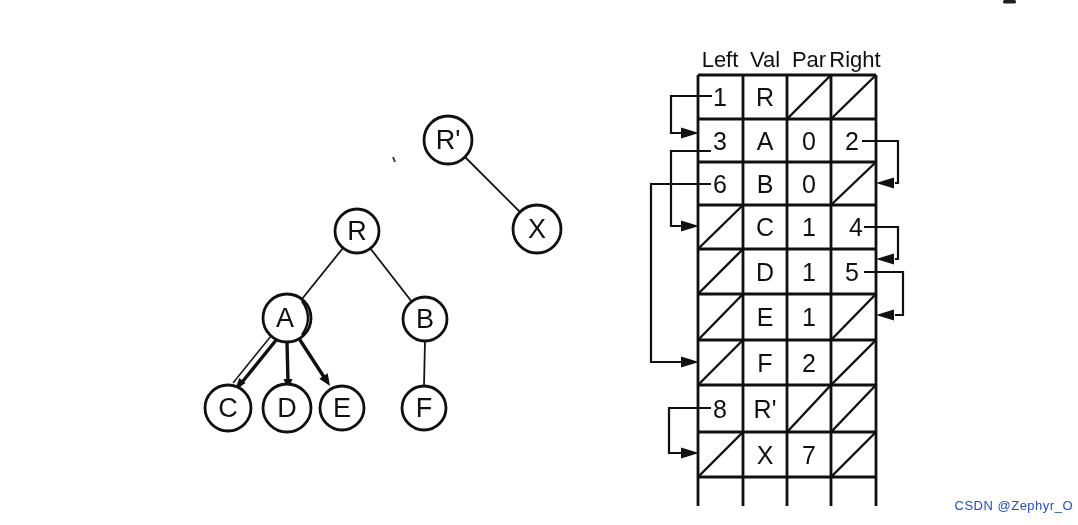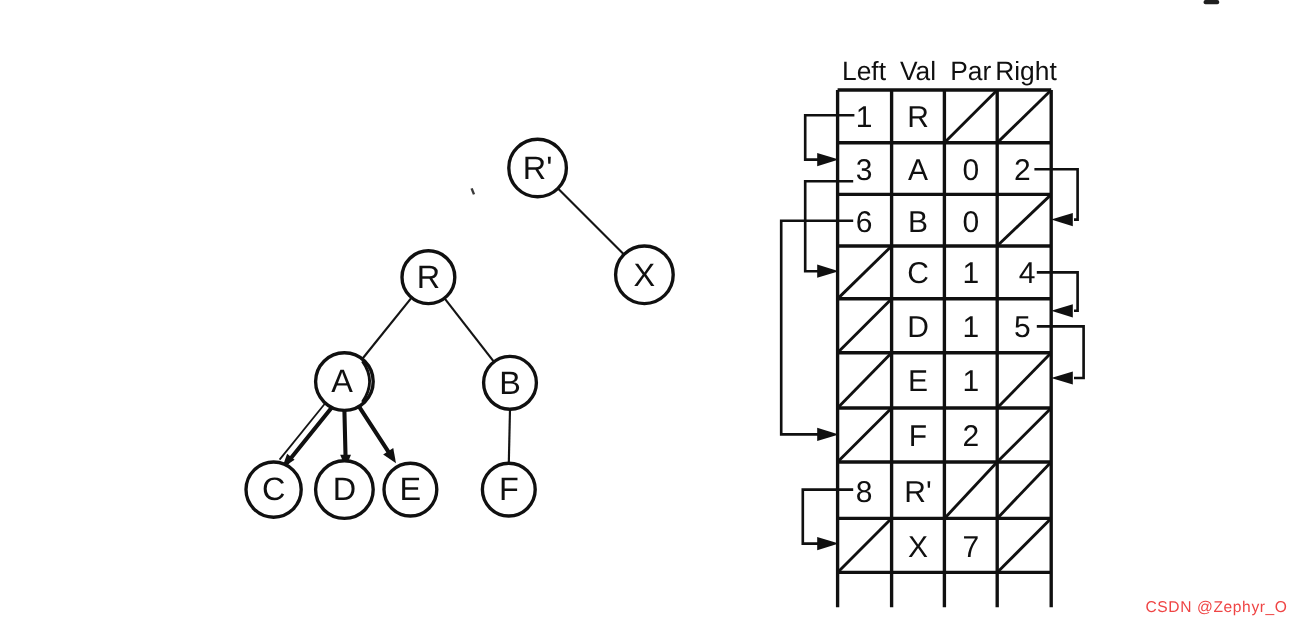--- a/index.html
+++ b/index.html
@@ -23,21 +23,21 @@
   .header-text { font: 22px "Liberation Sans", sans-serif; fill: #101010; text-anchor: middle; }
   .arrow-line { stroke: #101010; stroke-width: 2.2; fill: none; }
   .arrow-head { fill: #101010; stroke: none; }
   .sketch { stroke: #101010; fill: none; }
   .watermark {
     position: absolute;
     top: 498px;
     right: 5px;
     font-size: 13px;
     letter-spacing: 0.5px;
-    color: #ef4444;
+    color: #1d4ed8;
   }
 </style>
 </head>
 <body>
 
 <div class="canvas">
 
   <svg width="1078" height="525" viewBox="0 0 1078 525">
 
     <g>

